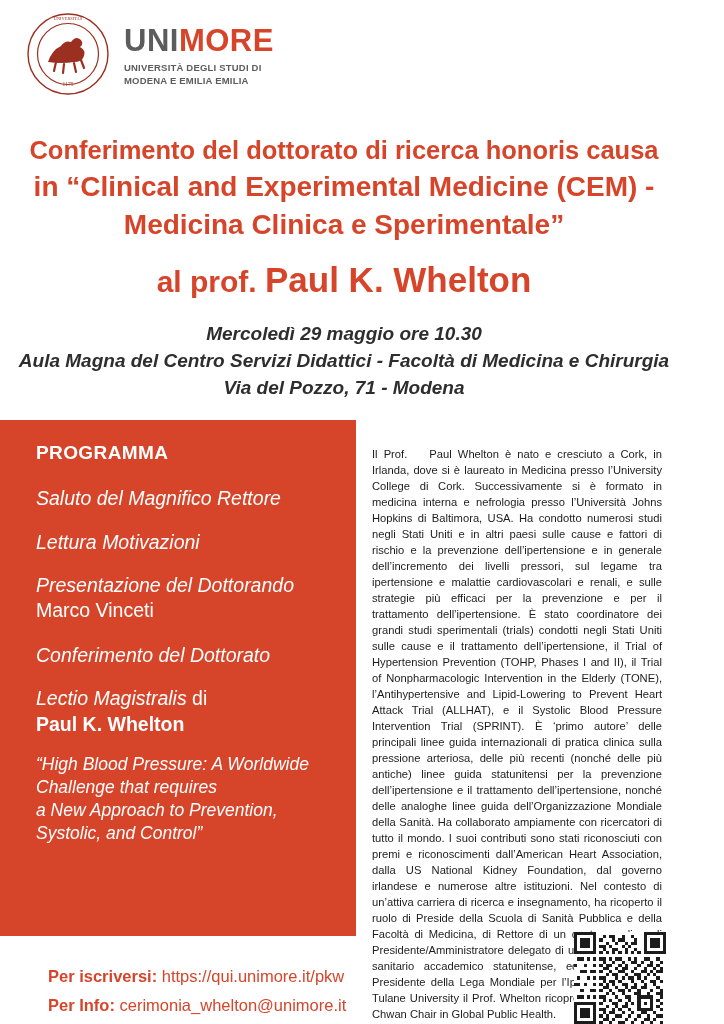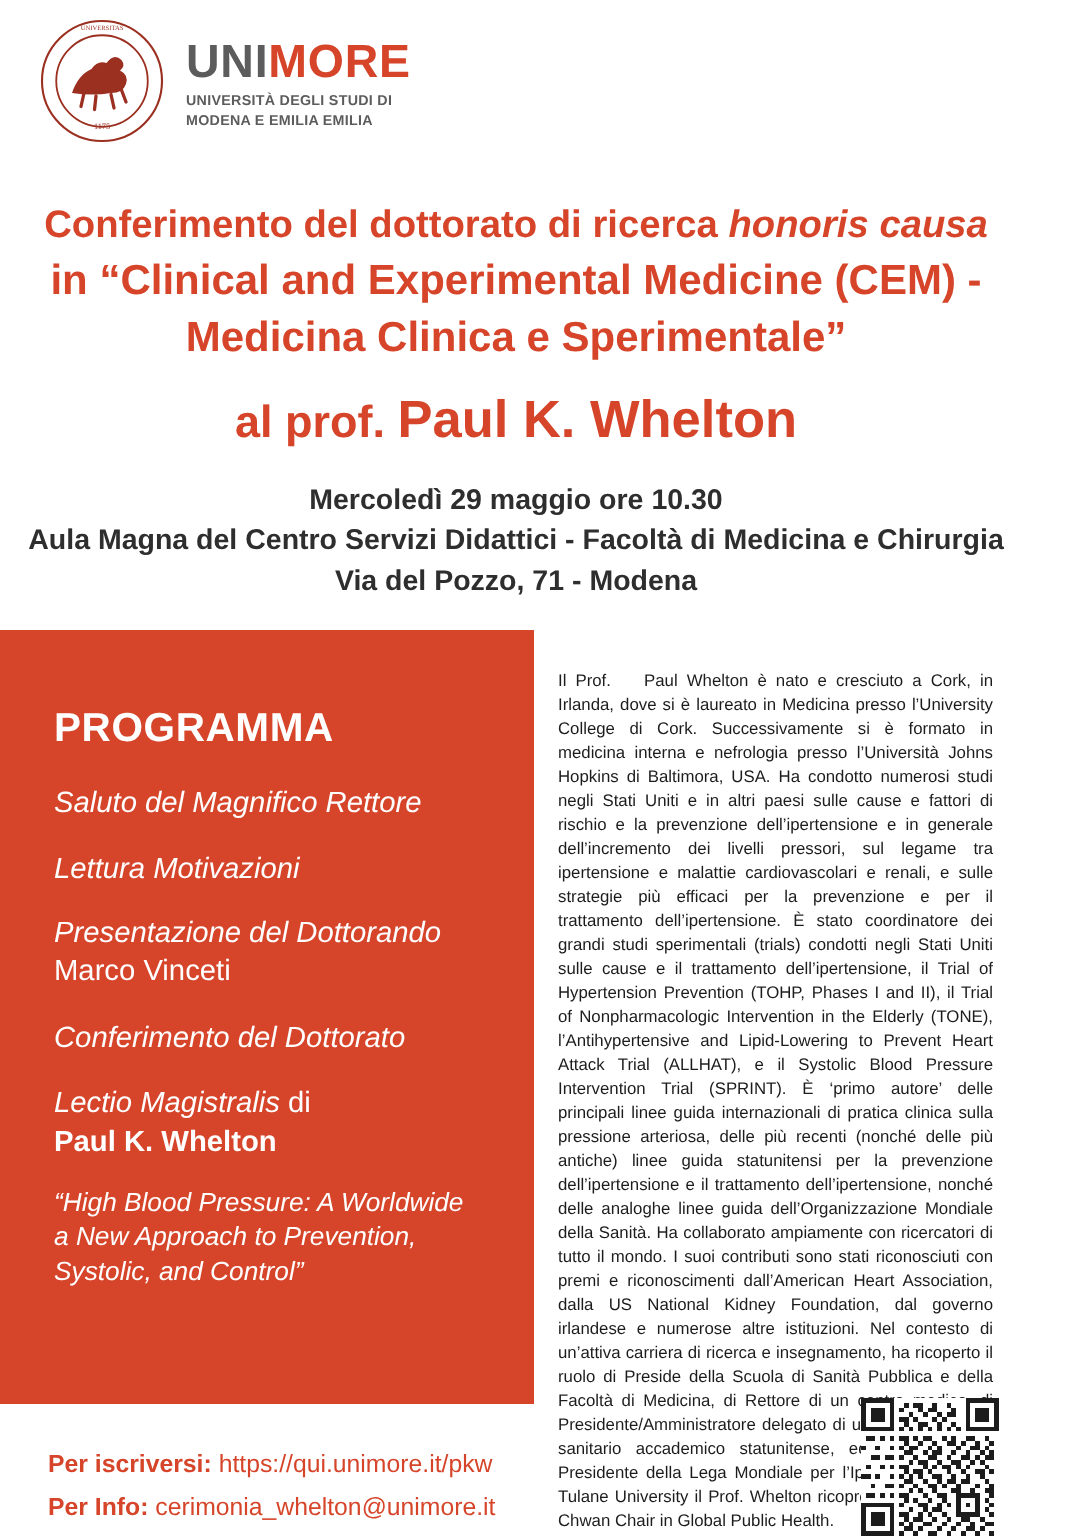--- a/index.html
+++ b/index.html
@@ -61,21 +61,21 @@
     margin-top: 48px;
     text-align: center;
     color: #d6452a;
     padding: 0 18px;
   }
   .t1 {
     font-size: 25.5px;
     font-weight: bold;
     line-height: 1.28;
   }
-  .t1 .ital { font-style: italic; }
+  .t1 .ital { }
   .t2 {
     font-size: 28px;
     font-weight: bold;
     line-height: 1.3;
     margin-top: 2px;
   }
   .t3 {
     font-size: 30px;
     font-weight: bold;
     margin-top: 16px;
@@ -85,42 +85,42 @@
 
   
   .venue {
     margin-top: 20px;
     text-align: center;
     color: #2e2e2e;
     font-weight: bold;
     font-size: 19px;
     line-height: 1.42;
     padding: 0 10px;
+    font-style: italic;
   }
 
   
   .main {
     display: flex;
     margin-top: 18px;
     height: 516px;
   }
   .col-left {
     width: 356px;
     flex: 0 0 356px;
     background: #d6452a;
     color: #ffffff;
     padding: 22px 0 0 36px;
     box-sizing: border-box;
   }
   .programma {
-    font-size: 27px;
+    font-size: 19px;
     font-weight: bold;
     letter-spacing: 0.4px;
     margin-bottom: 22px;
-    margin-top: 28px;
   }
   .item {
     margin-bottom: 19px;
   }
   .item .head {
     font-size: 19.5px;
     font-style: italic;
     line-height: 1.25;
   }
   .item .name {
@@ -147,21 +147,21 @@
     line-height: 1.43;
     color: #1c1c1c;
     text-align: justify;
   }
   .bio b { font-weight: normal; padding-left: 16px; }
 
   
   .footer {
     position: relative;
     margin-top: 26px;
-    padding-left: 32px;
+    padding-left: 48px;
     color: #d6452a;
     font-size: 16.5px;
     font-weight: bold;
     line-height: 1.75;
   }
   .footer a {
     color: #d6452a;
     text-decoration: none;
     font-weight: normal;
   }
@@ -235,20 +235,21 @@
 
       <div class="item">
         <div class="head">Conferimento del Dottorato</div>
       </div>
 
       <div class="item">
         <div class="head"><span>Lectio Magistralis</span><span class="roman"> di</span></div>
         <div class="name bold">Paul K. Whelton</div>
         <div class="lectio-quote">
           <div>“High Blood Pressure: A Worldwide</div>
+          <div>Challenge that requires</div>
           <div>a New Approach to Prevention,</div>
           <div>Systolic, and Control”</div>
         </div>
       </div>
     </div>
 
     <div class="col-right">
       <p class="bio"><span>Il Prof. </span><b>Paul Whelton</b><span> è nato e cresciuto a Cork, in Irlanda, dove si è laureato in Medicina presso l’University College di Cork. Successivamente si è formato in medicina interna e nefrologia presso l’Università Johns Hopkins di Baltimora, USA. Ha condotto numerosi studi negli Stati Uniti e in altri paesi sulle cause e fattori di rischio e la prevenzione dell’ipertensione e in generale dell’incremento dei livelli pressori, sul legame tra ipertensione e malattie cardiovascolari e renali, e sulle strategie più efficaci per la prevenzione e per il trattamento dell’ipertensione. È stato coordinatore dei grandi studi sperimentali (trials) condotti negli Stati Uniti sulle cause e il trattamento dell’ipertensione, il Trial of Hypertension Prevention (TOHP, Phases I and II), il Trial of Nonpharmacologic Intervention in the Elderly (TONE), l’Antihypertensive and Lipid-Lowering to Prevent Heart Attack Trial (ALLHAT), e il Systolic Blood Pressure Intervention Trial (SPRINT). È ‘primo autore’ delle principali linee guida internazionali di pratica clinica sulla pressione arteriosa, delle più recenti (nonché delle più antiche) linee guida statunitensi per la prevenzione dell’ipertensione e il trattamento dell’ipertensione, nonché delle analoghe linee guida dell’Organizzazione Mondiale della Sanità. Ha collaborato ampiamente con ricercatori di tutto il mondo. I suoi contributi sono stati riconosciuti con premi e riconoscimenti dall’American Heart Association, dalla US National Kidney Foundation, dal governo irlandese e numerose altre istituzioni. Nel contesto di un’attiva carriera di ricerca e insegnamento, ha ricoperto il ruolo di Preside della Scuola di Sanità Pubblica e  della Facoltà di Medicina, di Rettore di un centro medico, di Presidente/Amministratore delegato di un grande sistema sanitario accademico statunitense, ed è attualmente Presidente della Lega Mondiale per l’Ipertensione. Nella Tulane University il Prof. Whelton ricopre il ruolo di Show Chwan Chair in Global Public Health.</span></p>
     </div>
   </div>

